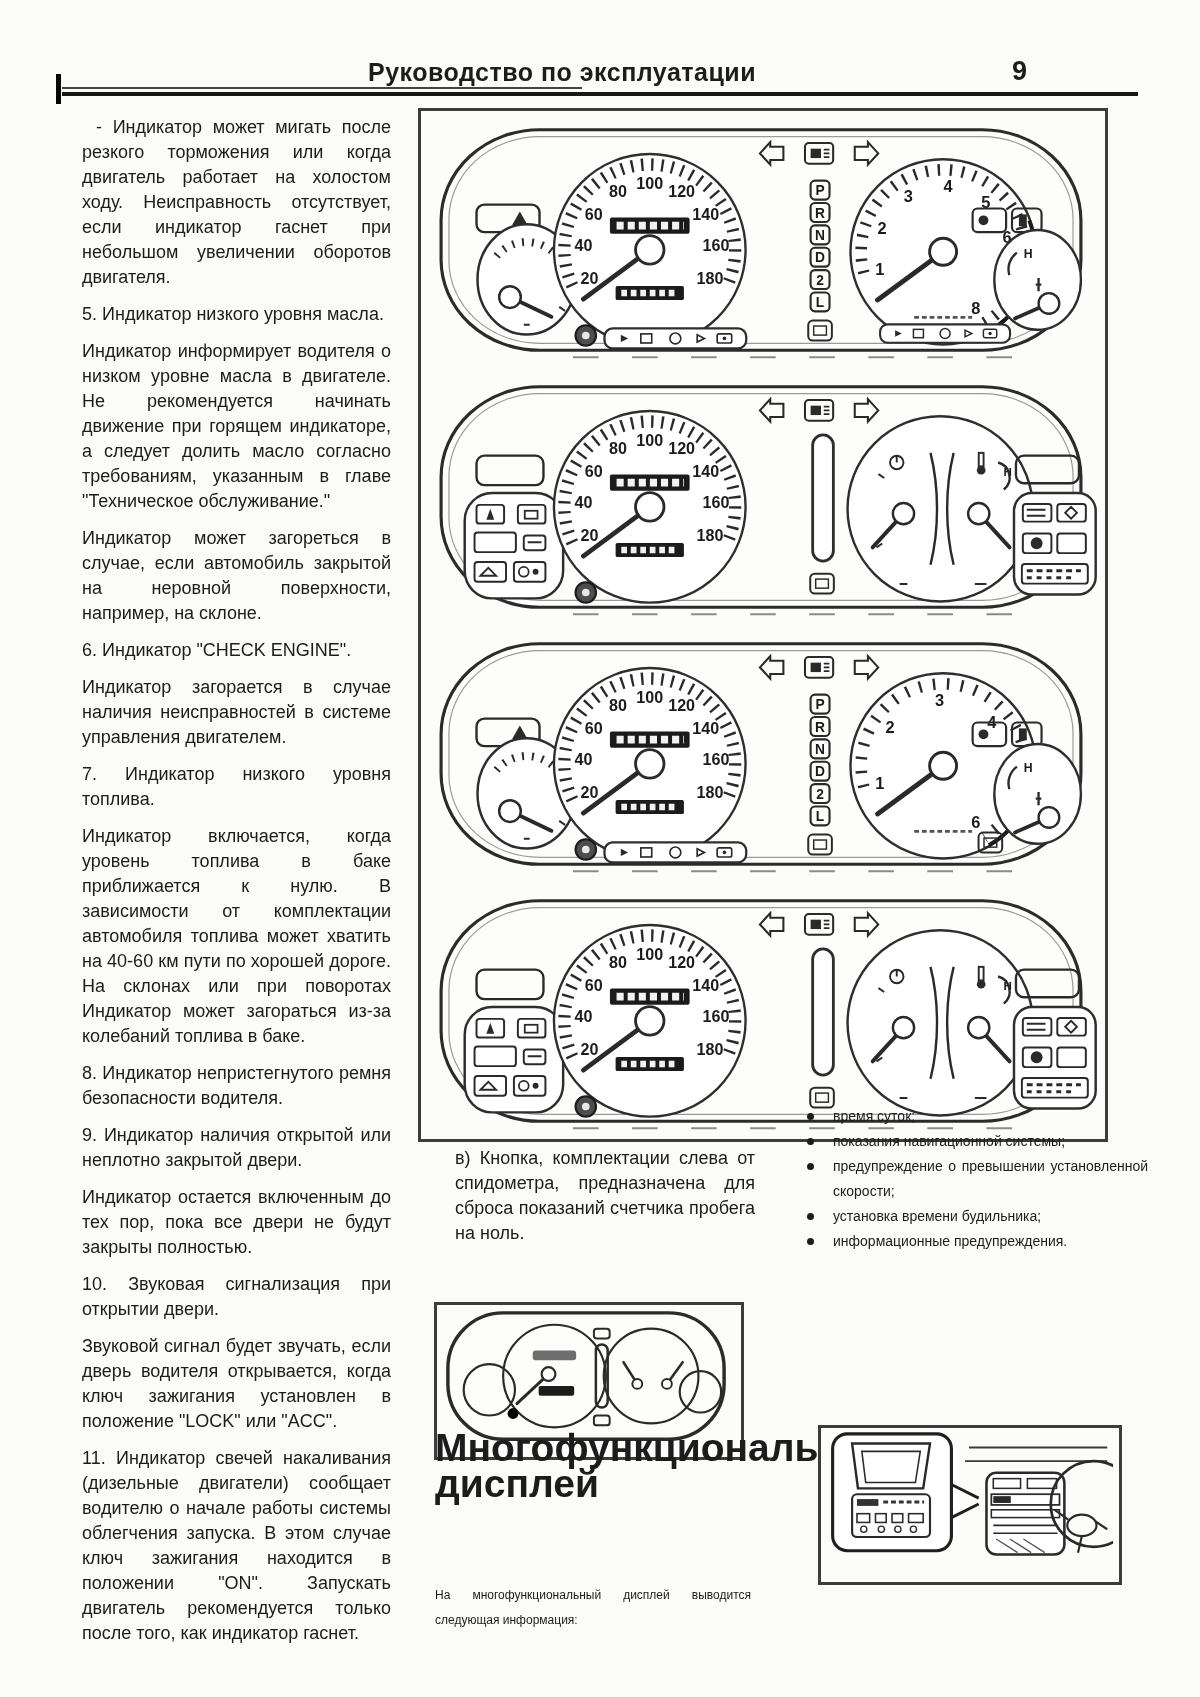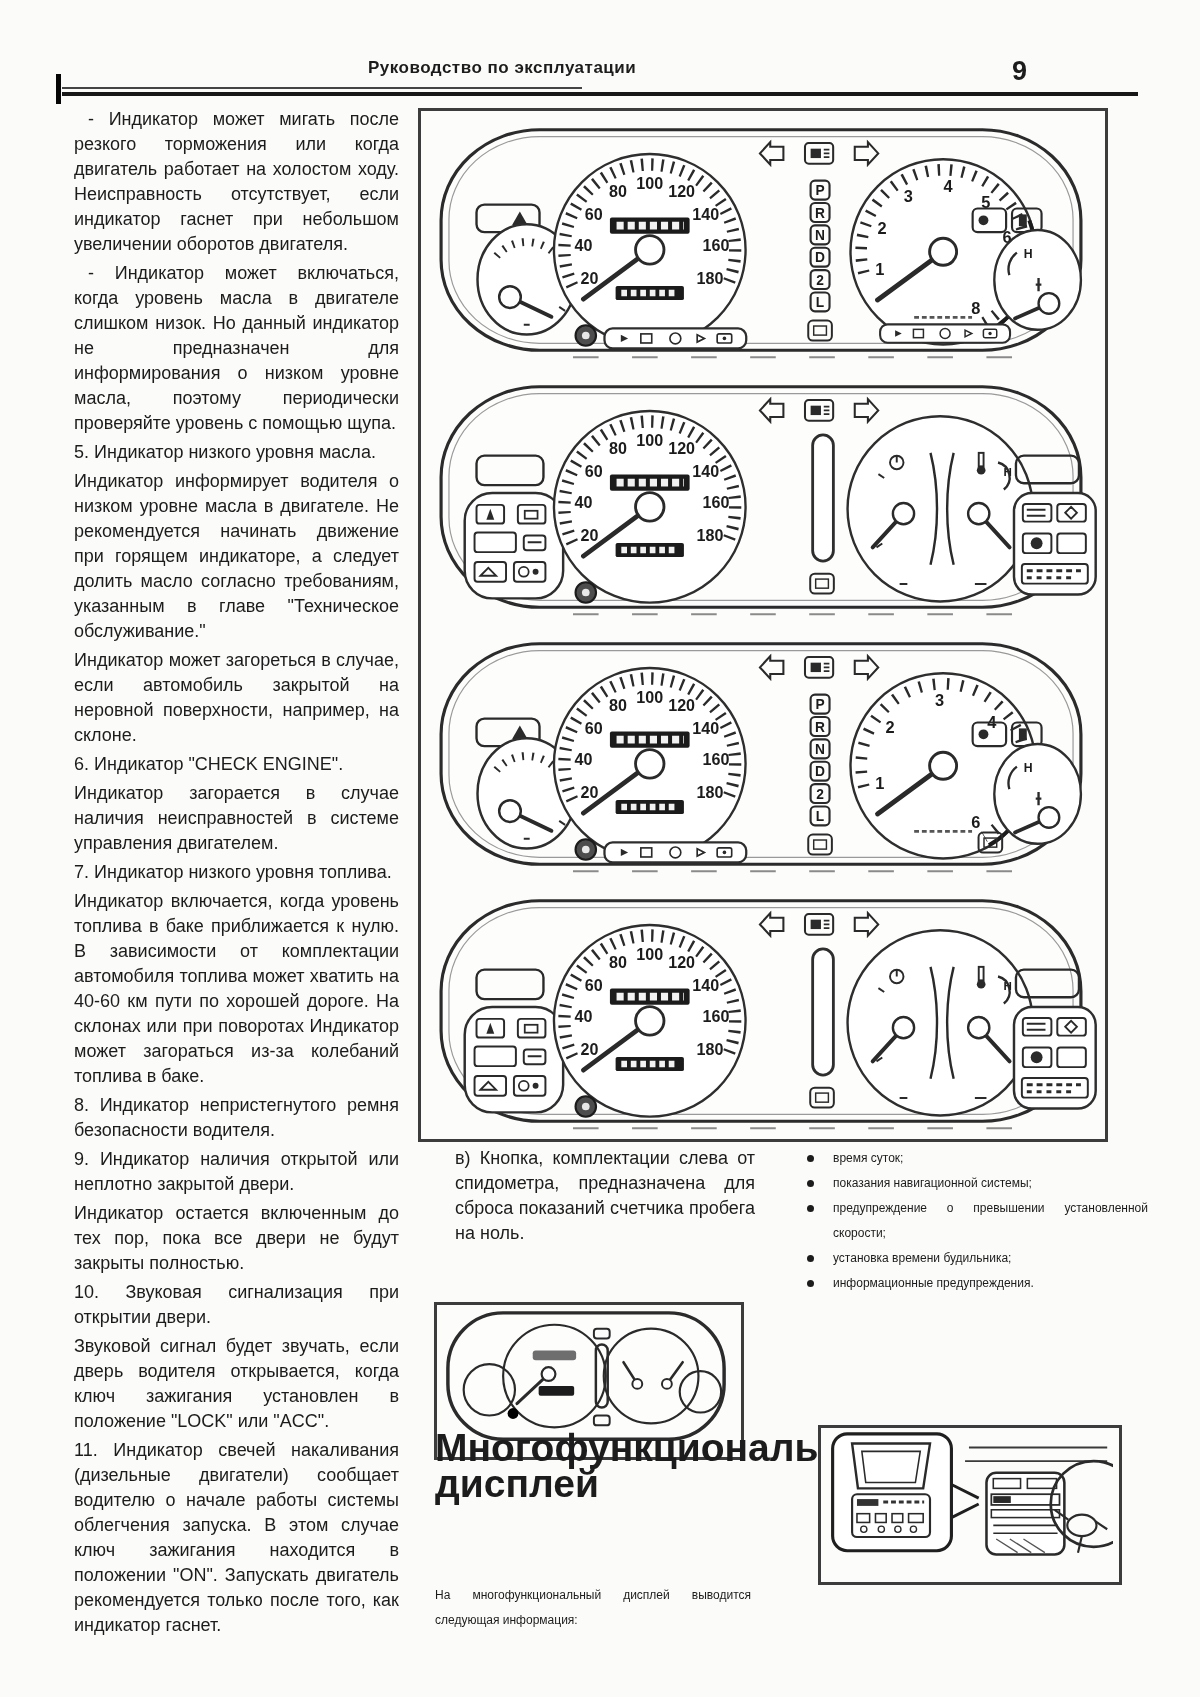--- a/index.html
+++ b/index.html
@@ -4,35 +4,35 @@
 <style>
   html,body{margin:0;padding:0;}
   body{
     width:1200px;height:1697px;position:relative;
     background:#fbfbf9;color:#1c1c1c;
     font-family:"Liberation Sans", sans-serif;
     overflow:hidden;
   }
   .abs{position:absolute;}
   
-  .page-title{left:368px;top:58px;font-size:17px;font-weight:700;letter-spacing:0.5px;text-align:right;}
+  .page-title{left:368px;top:58px;font-size:25px;font-weight:700;letter-spacing:0.5px;text-align:right;}
   .page-num{left:1012px;top:56px;font-size:27px;font-weight:700;}
   .head-rule{left:62px;top:92px;width:1076px;height:4px;background:#171717;}
   .head-rule2{left:62px;top:87px;width:520px;height:2px;background:#444;}
   .scan-mark{left:56px;top:74px;width:5px;height:30px;background:#050505;}
   
   .col-left{left:70px;top:103px;width:333px;font-size:18px;line-height:25px;text-align:justify;}
-  .col-left p{margin:4px;}
+  .col-left p{margin:12px;}
   .col-left p.dash{text-indent:14px;}
   
   .cluster-frame{left:418px;top:108px;width:684px;height:1028px;border:3px solid #3c3c3c;background:#fcfcfb;}
   .cluster-slot{position:absolute;left:1px;width:678px;height:252px;}
   .slot-a{top:3px;} .slot-b{top:260px;} .slot-c{top:517px;} .slot-d{top:774px;}
   .caption-v{left:455px;top:1146px;width:300px;font-size:18px;line-height:25px;text-align:justify;}
-  .mfd-list{left:805px;top:1146px;width:343px;font-size:12px;line-height:25px;}
+  .mfd-list{left:805px;top:1104px;width:343px;font-size:14px;line-height:25px;}
   .mfd-list .li{position:relative;padding-left:28px;text-align:justify;}
   .mfd-list .li .dot{position:absolute;left:2px;top:9px;width:7px;height:7px;border-radius:50%;background:#1c1c1c;}
   .mini-frame{left:434px;top:1302px;width:304px;height:152px;border:3px solid #3c3c3c;background:#fcfcfb;}
   .mfd-heading{left:435px;top:1430px;width:330px;font-size:39px;line-height:36px;font-weight:700;}
   .mfd-intro{left:435px;top:1583px;width:316px;font-size:12px;line-height:25px;text-align:justify;}
   .display-frame{left:818px;top:1425px;width:298px;height:154px;border:3px solid #3c3c3c;background:#fcfcfb;}
   svg{display:block;}
   svg text{font-family:"Liberation Sans", sans-serif;font-weight:700;fill:#1c1c1c;}
 </style>
 </head>
@@ -216,21 +216,20 @@
 </svg>
 
 <div class="abs page-title">Руководство по эксплуатации</div>
 <div class="abs page-num">9</div>
 <div class="abs head-rule2"></div>
 <div class="abs head-rule"></div>
 <div class="abs scan-mark"></div>
 
 <div class="abs col-left">
   <p class="dash">- Индикатор может мигать после резкого торможения или когда двигатель работает на холостом ходу. Неисправность отсутствует, если индикатор гаснет при небольшом увеличении оборотов двигателя.</p>
-  <p class="dash">- Индикатор может включаться, когда уровень масла в двигателе слишком низок. Но данный индикатор не предназначен для информирования о низком уровне масла, поэтому периодически проверяйте уровень с помощью щупа.</p>
   <p>5. Индикатор низкого уровня масла.</p>
   <p>Индикатор информирует водителя о низком уровне масла в двигателе. Не рекомендуется начинать движение при горящем индикаторе, а следует долить масло согласно требованиям, указанным в главе "Техническое обслуживание."</p>
   <p>Индикатор может загореться в случае, если автомобиль закрытой на неровной поверхности, например, на склоне.</p>
   <p>6. Индикатор "CHECK ENGINE".</p>
   <p>Индикатор загорается в случае наличия неисправностей в системе управления двигателем.</p>
   <p>7. Индикатор низкого уровня топлива.</p>
   <p>Индикатор включается, когда уровень топлива в баке приближается к нулю. В зависимости от комплектации автомобиля топлива может хватить на 40-60 км пути по хорошей дороге. На склонах или при поворотах Индикатор может загораться из-за колебаний топлива в баке.</p>
   <p>8. Индикатор непристегнутого ремня безопасности водителя.</p>
   <p>9. Индикатор наличия открытой или неплотно закрытой двери.</p>
   <p>Индикатор остается включенным до тех пор, пока все двери не будут закрыты полностью.</p>

